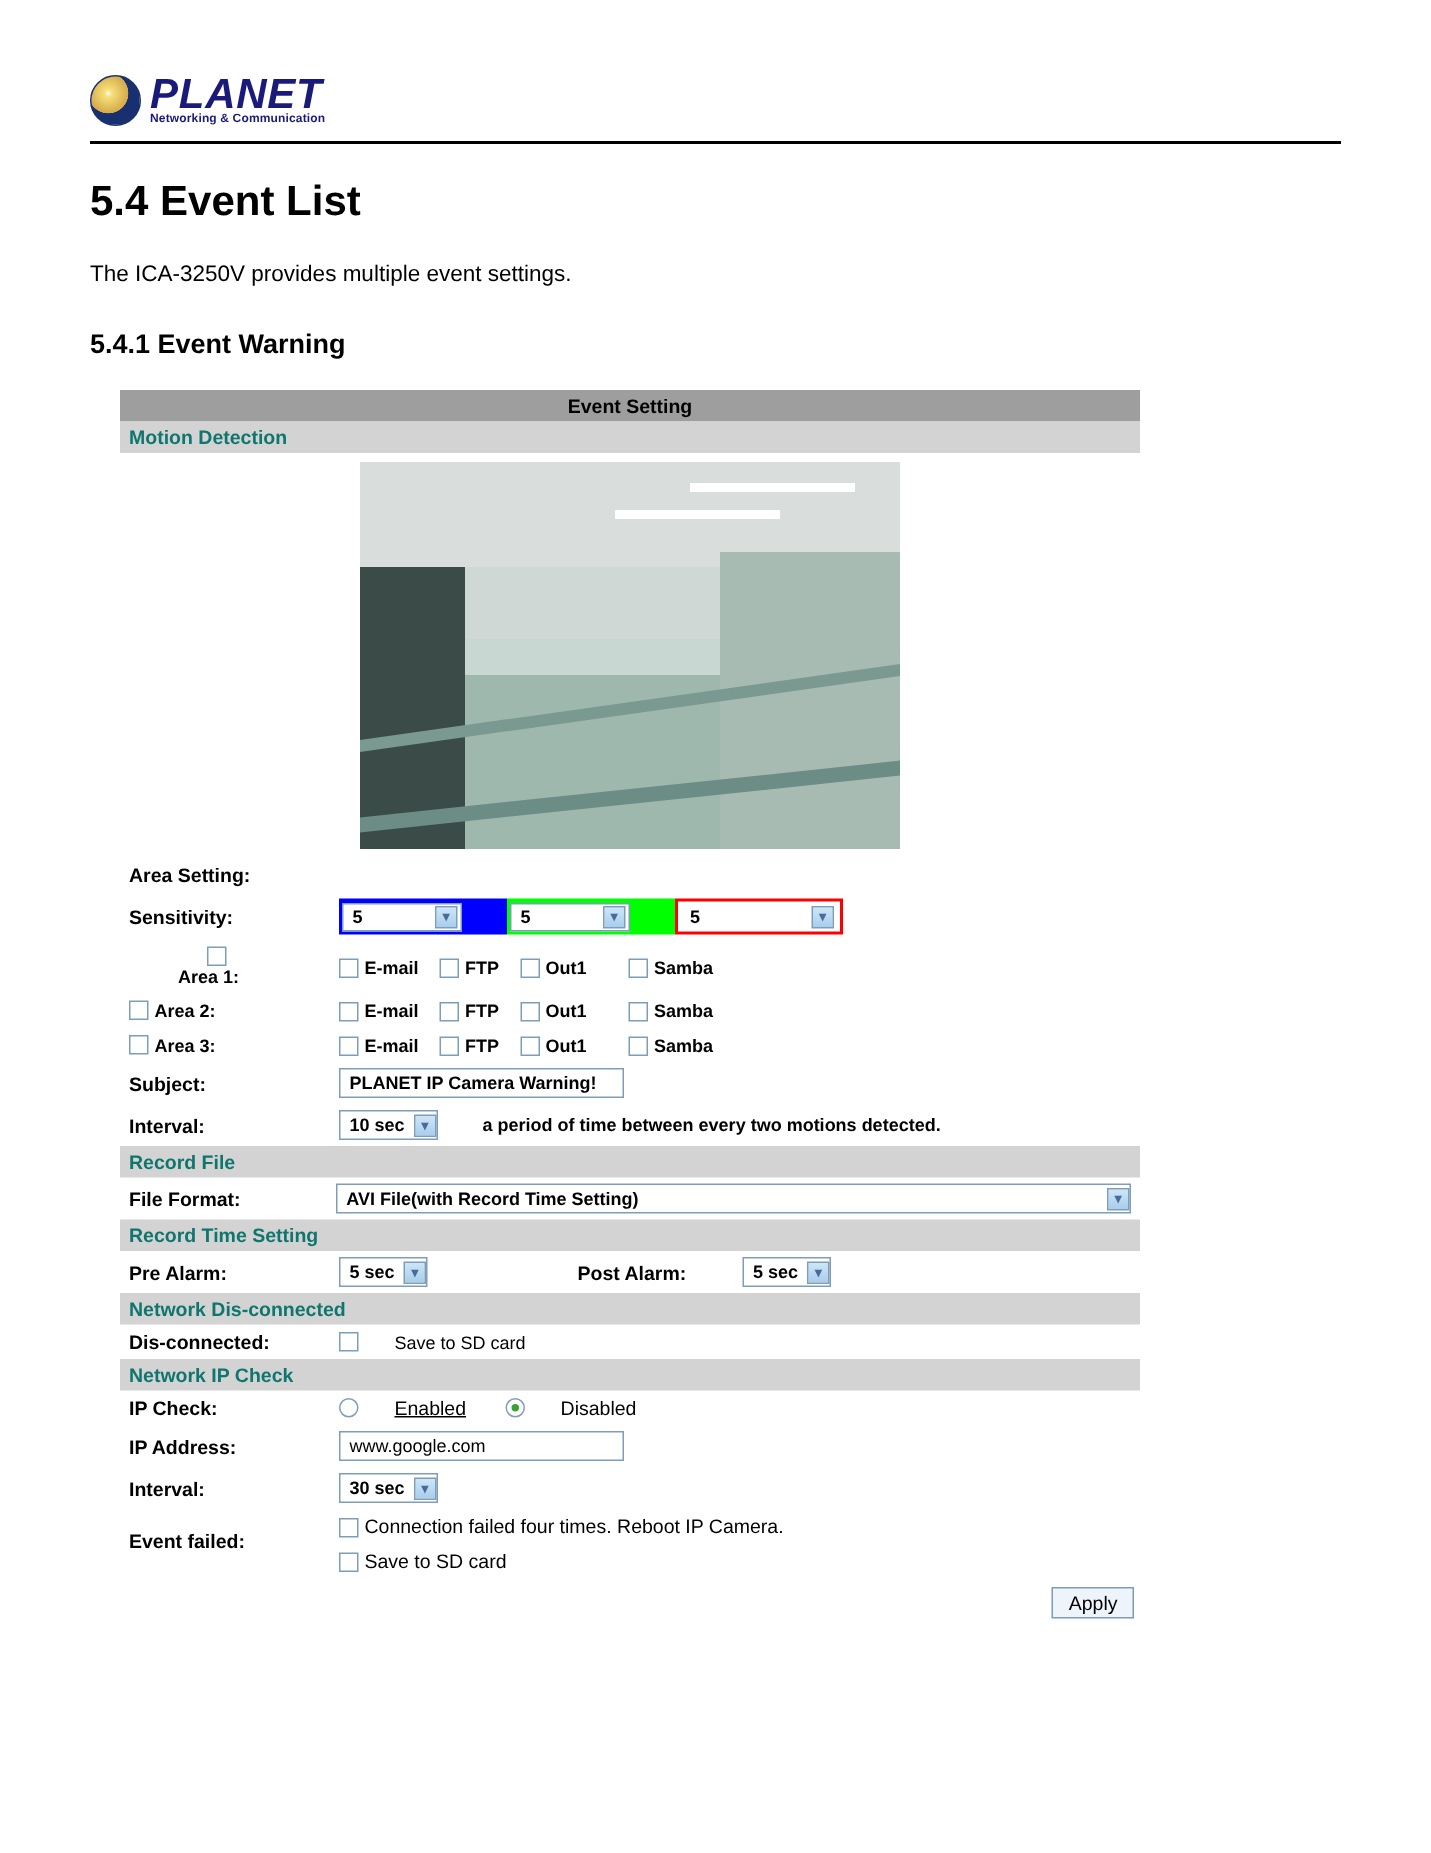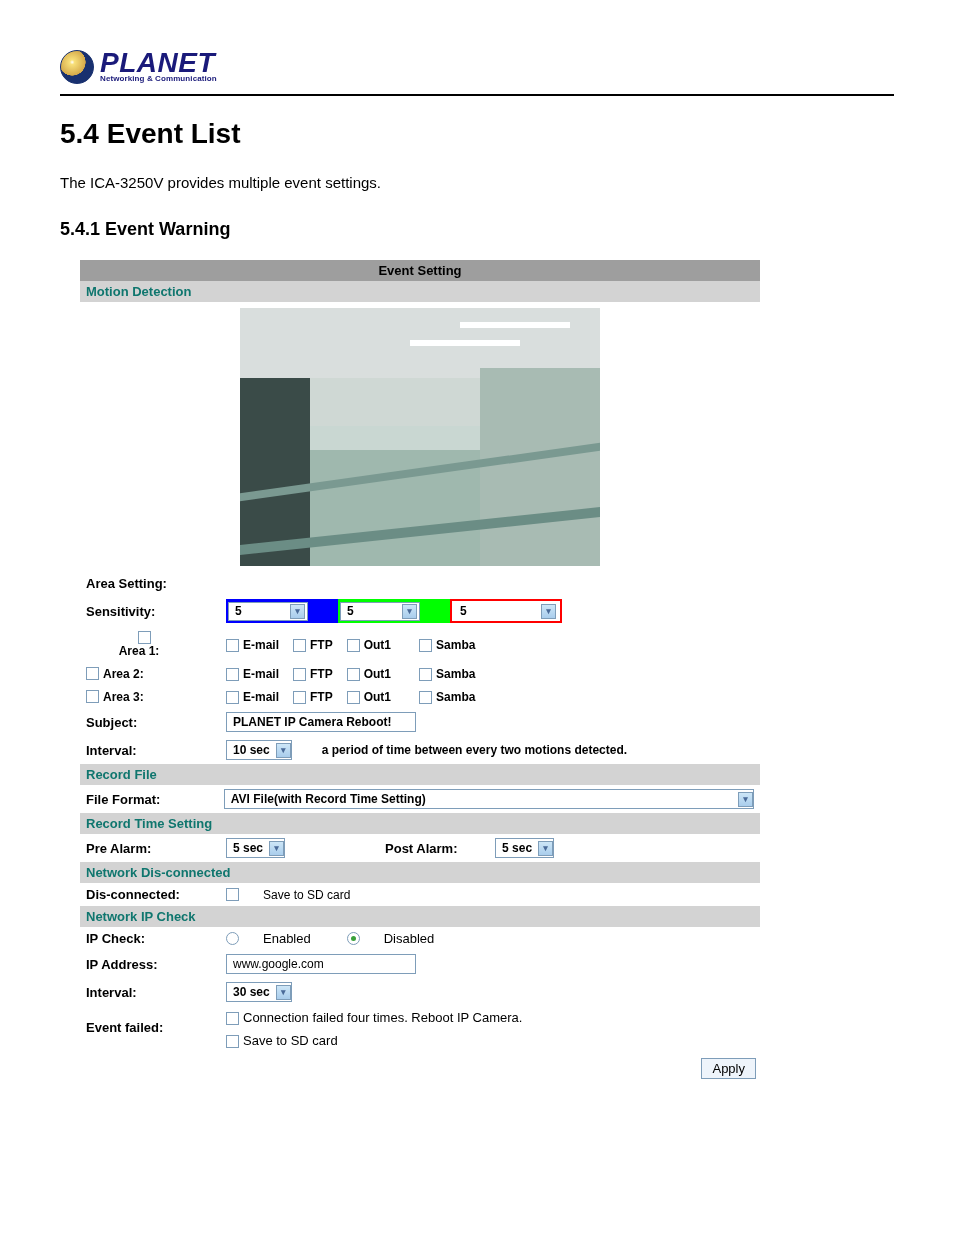--- a/index.html
+++ b/index.html
@@ -132,21 +132,21 @@
     <div class="row">
       <span style="width:120px; display:flex; align-items:center;">
           <span class="cb"></span>
           <span class="cb-lbl">Area 3:</span>
         </span>
       <span><span class="cb"></span><span class="cb-lbl">E-mail</span><span class="cb"></span><span class="cb-lbl">FTP</span><span class="cb"></span><span class="cb-lbl" style="margin-right:28px;">Out1</span><span class="cb"></span><span class="cb-lbl">Samba</span></span>
     </div>
 
     <div class="row">
       <span class="lbl">Subject:</span>
-      <span class="txt-in" style="width:190px;">PLANET IP Camera Reboot!</span>
+      <span class="txt-in" style="width:190px;">PLANET IP Camera Warning!</span>
     </div>
 
     <div class="row">
       <span class="lbl">Interval:</span>
       <span class="select">
           <span class="sv">10 sec</span>
           <span class="dd-arrow">▾</span>
         </span>
       <span class="note">a period of time between every two motions detected.</span>
     </div>
@@ -180,21 +180,21 @@
     <div class="row">
       <span class="lbl">Dis-connected:</span>
       <span class="cb"></span>
         <span class="cb-lbl" style="font-weight:normal;">Save to SD card</span>
     </div>
 
     <div class="section-head">Network IP Check</div>
     <div class="row">
       <span class="lbl">IP Check:</span>
       <span class="radio"></span>
-        <span style="font-size:13px; margin-right:16px;">Enabled</span>
+        <span style="font-size:13px; margin-right:6px;text-decoration:underline;">Enabled</span>
       <span class="radio">
           <span class="dot"></span>
         </span>
         <span style="font-size:13px;">Disabled</span>
     </div>
     <div class="row">
       <span class="lbl">IP Address:</span>
       <span class="txt-in" style="width:190px; font-weight:normal;">www.google.com</span>
     </div>
     <div class="row">

